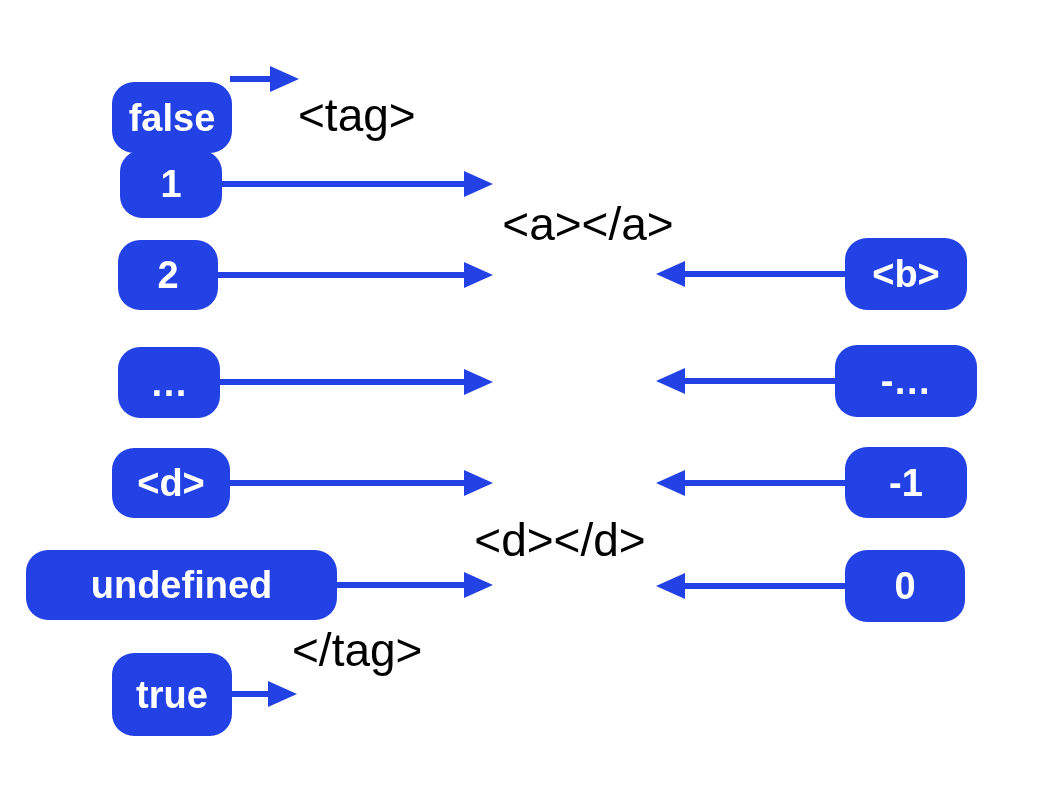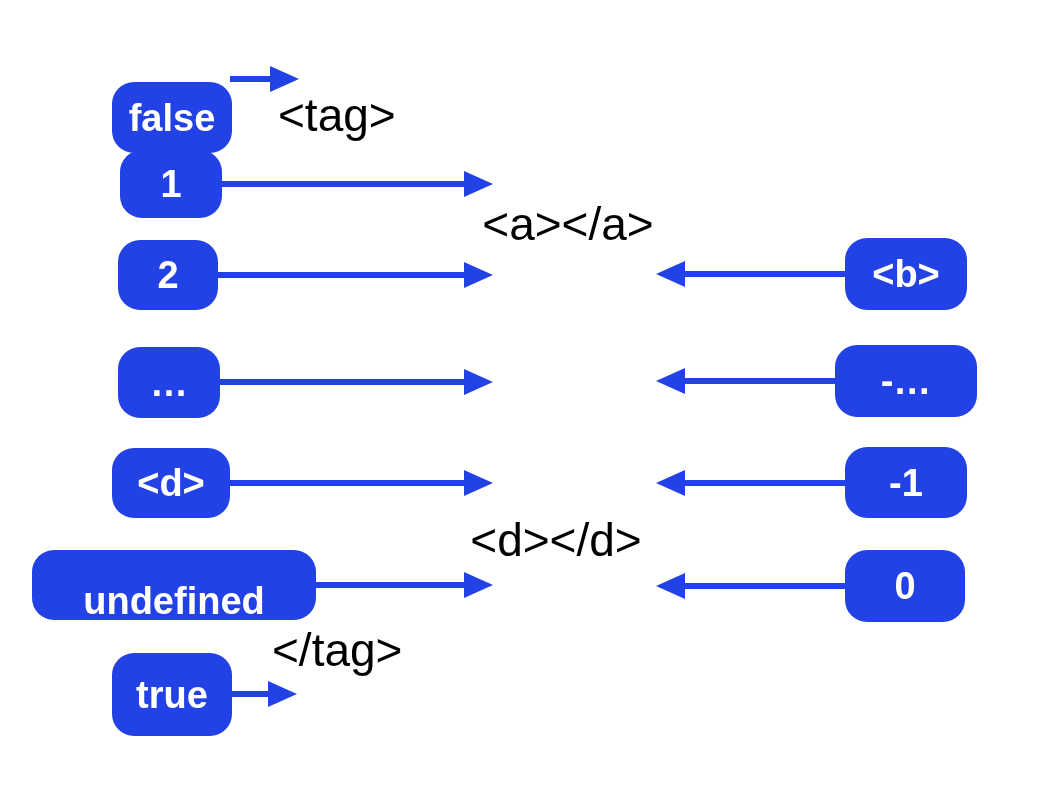--- a/index.html
+++ b/index.html
@@ -29,20 +29,21 @@
     font-size: 38px;
     line-height: 1;
     white-space: nowrap;
   }
   .code {
     position: absolute;
     color: var(--code-text);
     font-size: 46px;
     line-height: 46px;
     white-space: nowrap;
+    margin-left: 20px;
   }
   .code.centered { transform: translateX(-50%); }
   .arrow {
     position: absolute;
     height: 6px;
     background: var(--accent);
   }
   .arrow.right::after {
     content: "";
     position: absolute;
@@ -77,21 +78,21 @@
     </div>
   <div class="badge" style="left:118px; top:240px; width:100px; height:70px;">
       <span>2</span>
     </div>
   <div class="badge" style="left:118px; top:347px; width:102px; height:71px;">
       <span>…</span>
     </div>
   <div class="badge" style="left:112px; top:448px; width:118px; height:70px;">
       <span>&lt;d&gt;</span>
     </div>
-  <div class="badge" style="left:32px;  top:550px; width:284px; height:70px;align-items:flex-end;">
+  <div class="badge" style="left:26px;  top:550px; width:311px; height:70px;">
       <span>undefined</span>
     </div>
   <div class="badge" style="left:112px; top:653px; width:120px; height:83px;">
       <span>true</span>
     </div>
 
   <div class="badge" style="left:845px; top:238px; width:122px; height:72px;">
       <span>&lt;b&gt;</span>
     </div>
   <div class="badge" style="left:835px; top:345px; width:142px; height:72px;">
@@ -112,16 +113,16 @@
   <div class="arrow right" style="left:316px; top:582px; width:148px;"></div>
   <div class="arrow right" style="left:230px; top:691px; width:38px;"></div>
 
   <div class="arrow left" style="left:685px; top:271px; width:160px;"></div>
   <div class="arrow left" style="left:685px; top:378px; width:150px;"></div>
   <div class="arrow left" style="left:685px; top:480px; width:160px;"></div>
   <div class="arrow left" style="left:685px; top:583px; width:160px;"></div>
 
   <div class="code" style="left:278px; top:92px;">&lt;tag&gt;</div>
   <div class="code centered" style="left:568px; top:201px;text-align:right;">&lt;a&gt;&lt;/a&gt;</div>
-  <div class="code centered" style="left:556px; top:517px;">&lt;d&gt;&lt;/d&gt;</div>
+  <div class="code centered" style="left:540px; top:517px;">&lt;d&gt;&lt;/d&gt;</div>
   <div class="code" style="left:272px; top:627px;text-align:right;">&lt;/tag&gt;</div>
 
 </div>
 
 </body></html>

